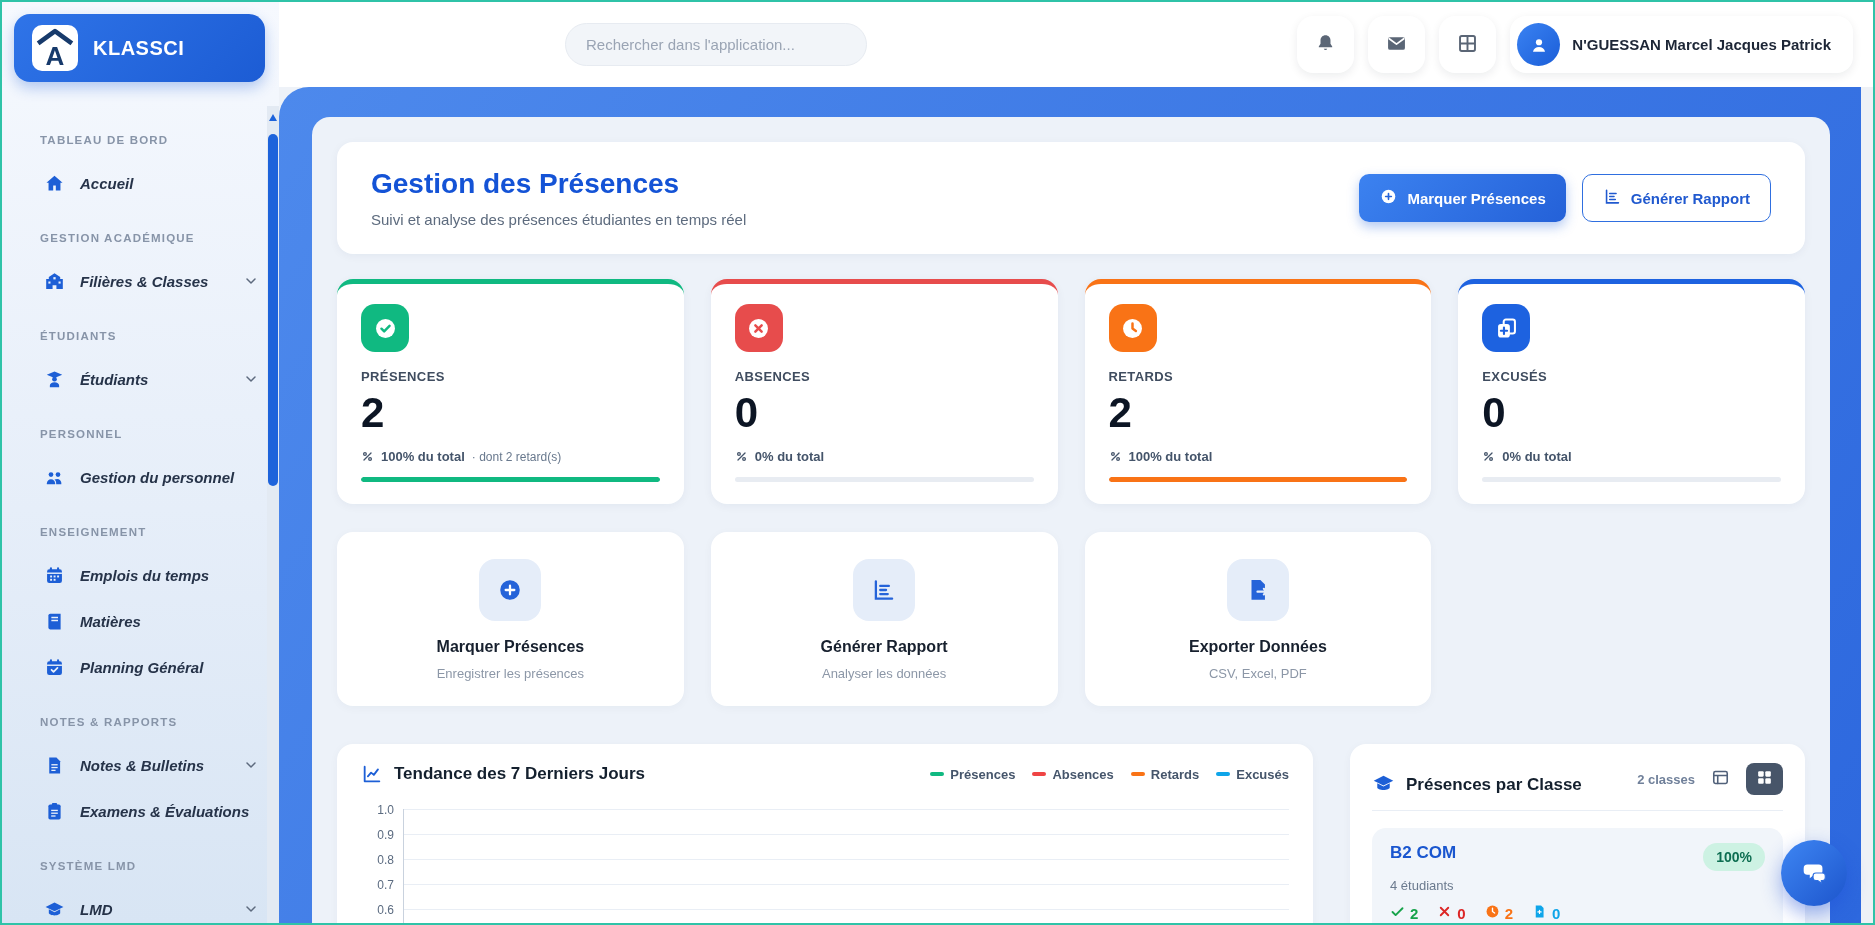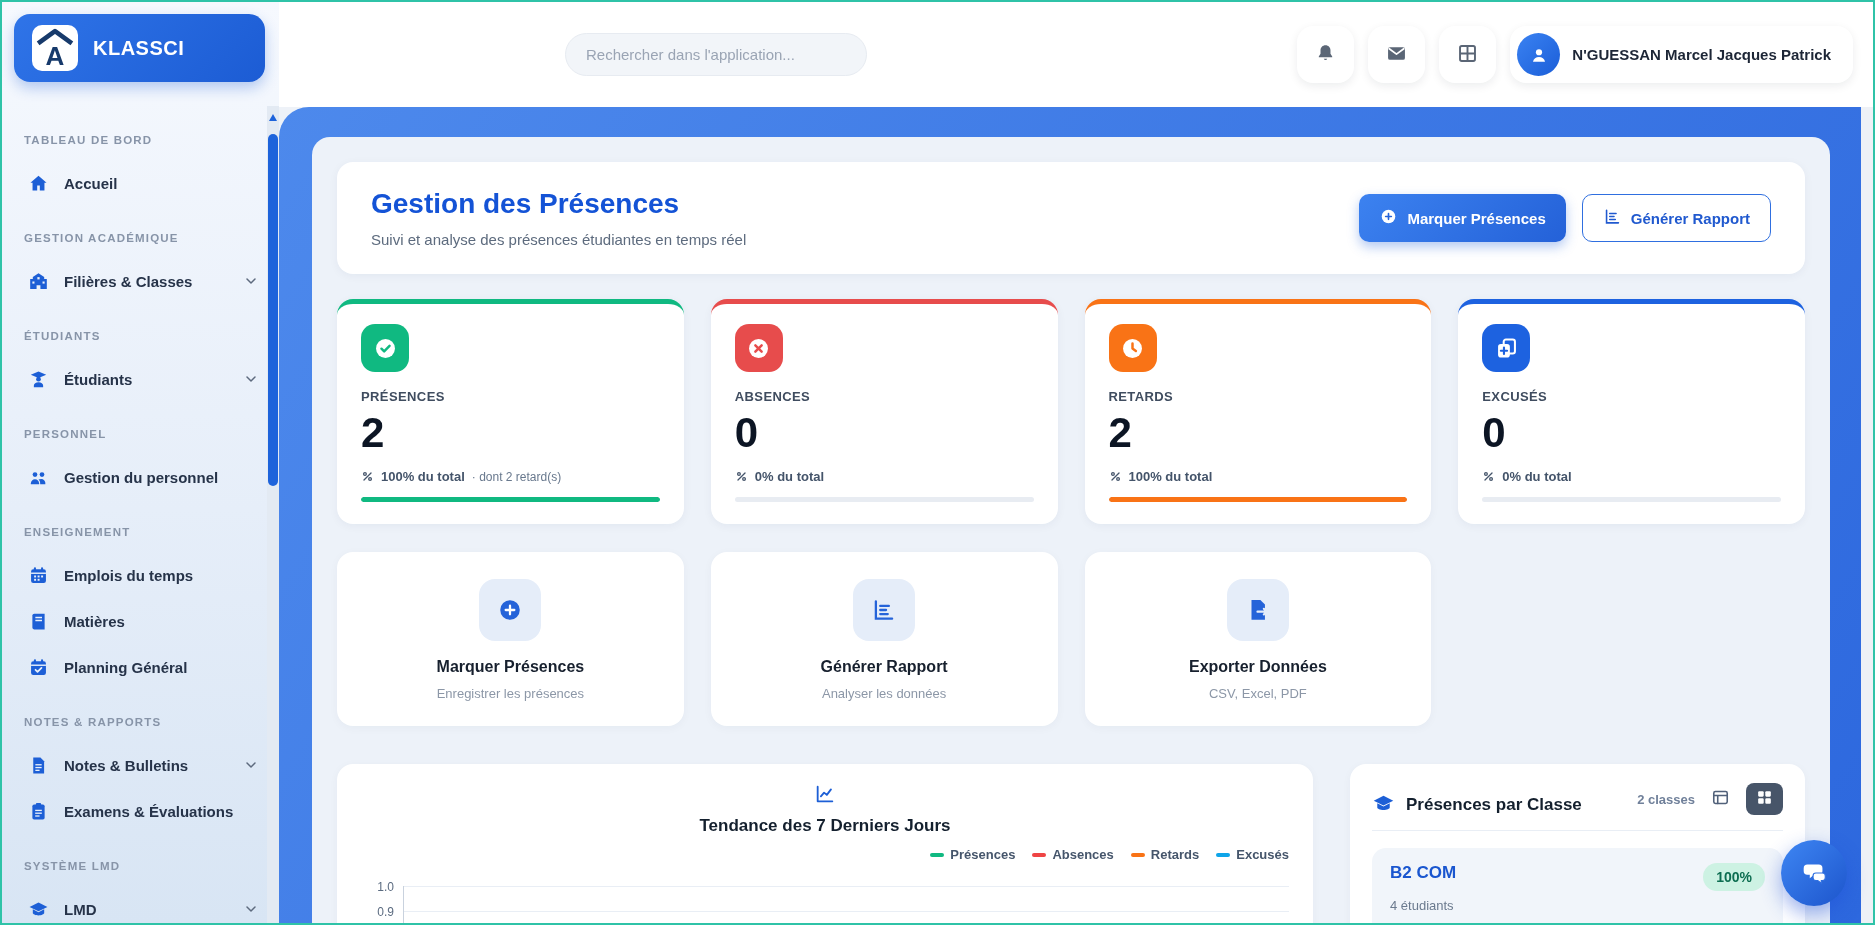--- a/index.html
+++ b/index.html
@@ -14,41 +14,41 @@
     background:linear-gradient(180deg,#f6f9fe 0%,#e6eef9 55%,#d8e5f4 100%); }
   .logo-card { margin:12px 14px 0 12px; height:68px; border-radius:16px;
     background:linear-gradient(135deg,#2f74e8 0%,#1c5cd4 100%);
     display:flex; align-items:center; gap:15px; padding:0 18px;
     box-shadow:0 6px 14px rgba(28,92,212,.30); }
   .logo-tile { width:46px; height:46px; background:#fff; border-radius:10px;
     display:flex; align-items:center; justify-content:center; }
   .brand-name { color:#fff; font-size:20px; font-weight:800; letter-spacing:.5px; }
 
   .nav { margin-top:52px; }
-  .nav-section { margin-top:26px; }
+  .nav-section { margin-top:26px;padding-left:16px; }
   .nav-section:first-child { margin-top:0; }
   .nav-label { padding-left:22px; font-size:11.5px; font-weight:700;
     color:#8794a8; letter-spacing:1.2px; margin-bottom:14px; }
   .nav-item { height:46px; display:flex; align-items:center; gap:15px;
     padding:0 20px 0 26px; cursor:pointer; }
   .nav-item .nicon { width:21px; height:21px; color:#1d5fd6; flex-shrink:0; }
-  .nav-item .nlabel { font-size:15px; color:#263349; font-weight:600; }
+  .nav-item .nlabel { font-size:15px; color:#263349; font-weight:600;font-style:italic; }
   .nav-item .chev { margin-left:auto; width:16px; height:16px; color:#5d6a7e; }
 
   .sb-track { position:absolute; top:104px; bottom:0; right:0; width:12px;
     background:#e3eaf3; }
   .sb-thumb { position:absolute; top:28px; left:1px; width:10px; height:352px;
     background:#1d63db; border-radius:5px; }
   .sb-arrow { position:absolute; top:8px; left:2px; width:0; height:0;
     border-left:4px solid transparent; border-right:4px solid transparent;
     border-bottom:7px solid #1d63db; }
 
   
   .main { flex:1; display:flex; flex-direction:column; min-width:0; }
-  .topbar { height:105px; background:#fff; display:flex; align-items:center; flex-shrink:0; }
+  .topbar { height:85px; background:#fff; display:flex; align-items:center; flex-shrink:0; }
   .search { margin-left:286px; width:302px; height:43px; background:#f2f5f9;
     border:1px solid #e7ebf1; border-radius:22px; padding:0 20px;
     font-size:15px; color:#5d6b7e; outline:none; font-family:"Liberation Sans",sans-serif; }
   .search::placeholder { color:#9aa4b4; }
   .topbar-right { margin-left:auto; display:flex; align-items:center; gap:14px; padding-right:20px; }
   .icon-btn { width:57px; height:57px; background:#fff; border-radius:16px; border:none;
     box-shadow:0 3px 10px rgba(15,23,42,.08); display:flex; align-items:center;
     justify-content:center; color:#5b6676; cursor:pointer; }
   .icon-btn svg { width:23px; height:23px; }
   .user-chip { height:57px; background:#fff; border-radius:16px;
@@ -120,21 +120,21 @@
   .action-icon.faint { color:#ccd6e4; }
   .action-title { margin-top:17px; font-size:16px; font-weight:800; color:#17202e; }
   .action-sub { margin-top:10px; font-size:13px; color:#8c97a7; }
 
   
   .bottom { margin-top:38px; display:grid; grid-template-columns:1fr 455px;
     gap:37px; align-items:start; }
   .chart-card, .classes-card { background:#fff; border-radius:16px;
     box-shadow:0 2px 10px rgba(20,40,80,.04); }
   .chart-card { padding:19px 24px; }
-  .chart-head { display:flex; align-items:center; gap:11px;flex-direction:column; }
+  .chart-head { display:flex; align-items:center; gap:11px; }
   .chart-head .cicon { width:22px; height:22px; color:#1d5fd6; }
   .card-title { font-size:17px; font-weight:800; color:#14202e; }
   .legend { margin-left:auto; display:flex; gap:17px; }
   .legend-item { display:flex; align-items:center; gap:6px; cursor:pointer; }
   .dash { width:14px; height:4px; border-radius:2px; }
   .legend-item span { font-size:13px; color:#45556b; font-weight:600; }
   .plot { margin-top:24px; display:flex; height:150px; }
   .ylabels { width:42px; padding-right:9px; }
   .ylabels div { height:25px; font-size:12px; color:#5b6b80; text-align:right;
     transform:translateY(-6px); }

